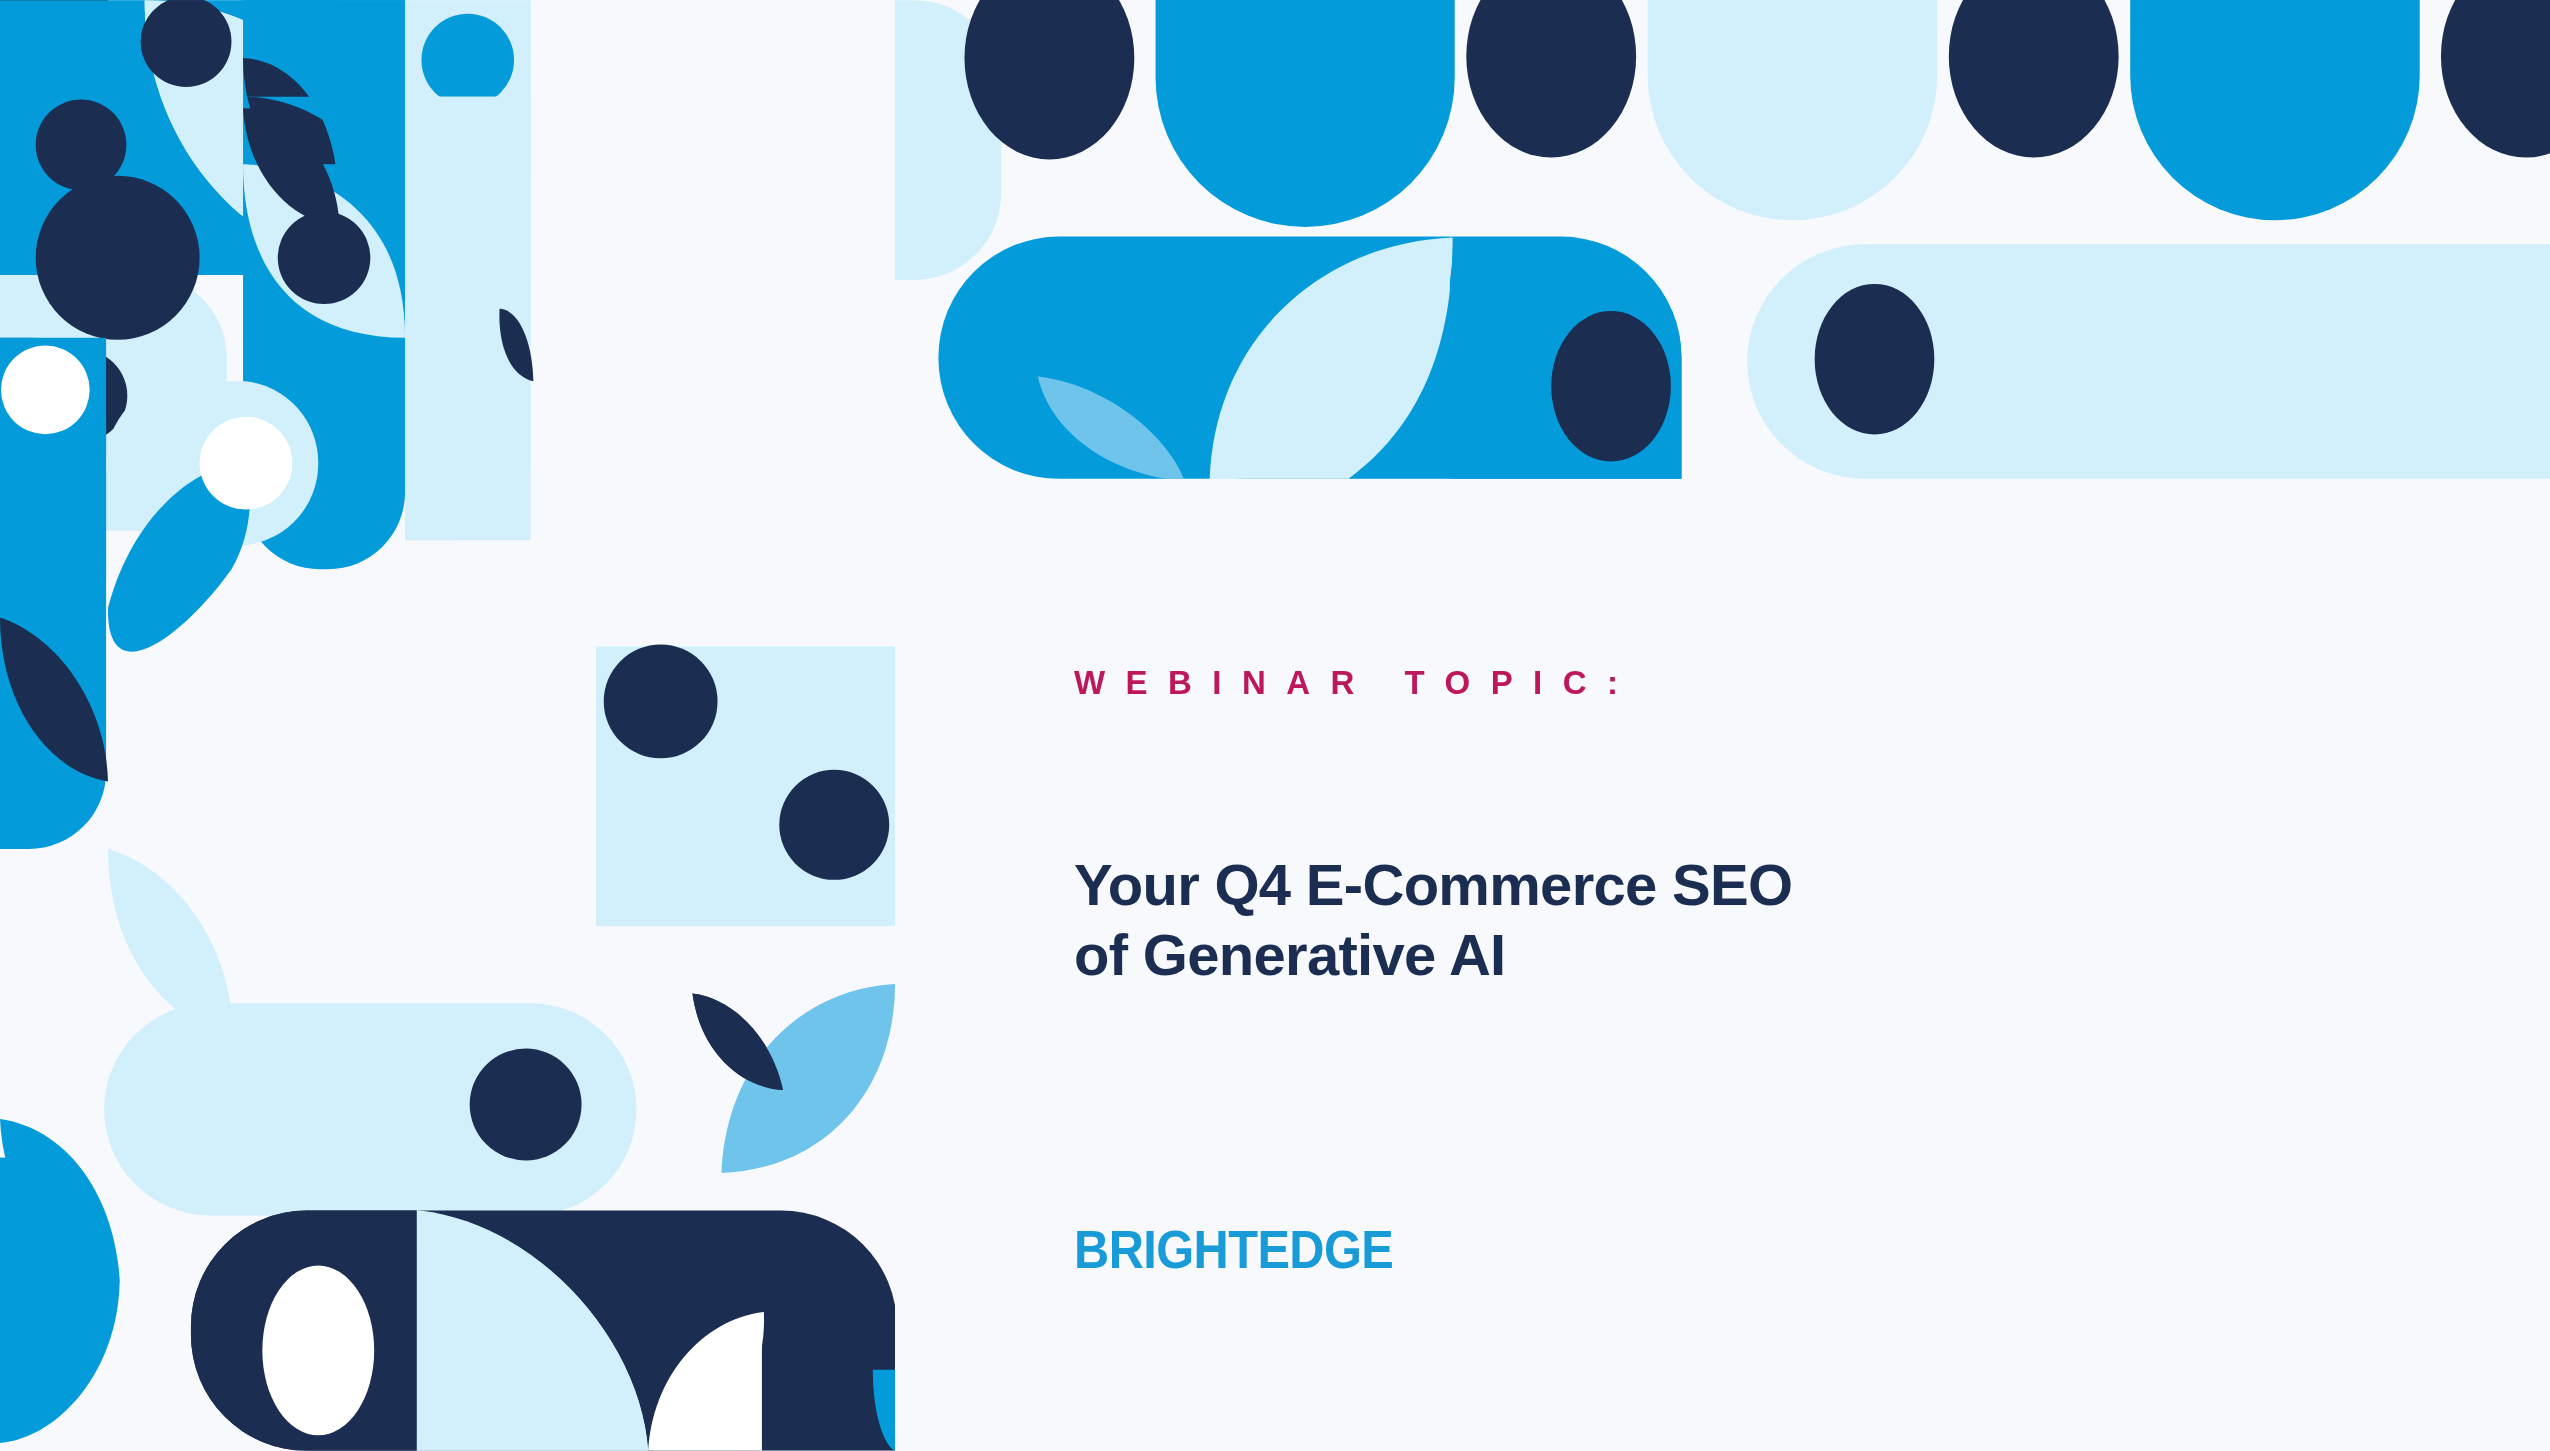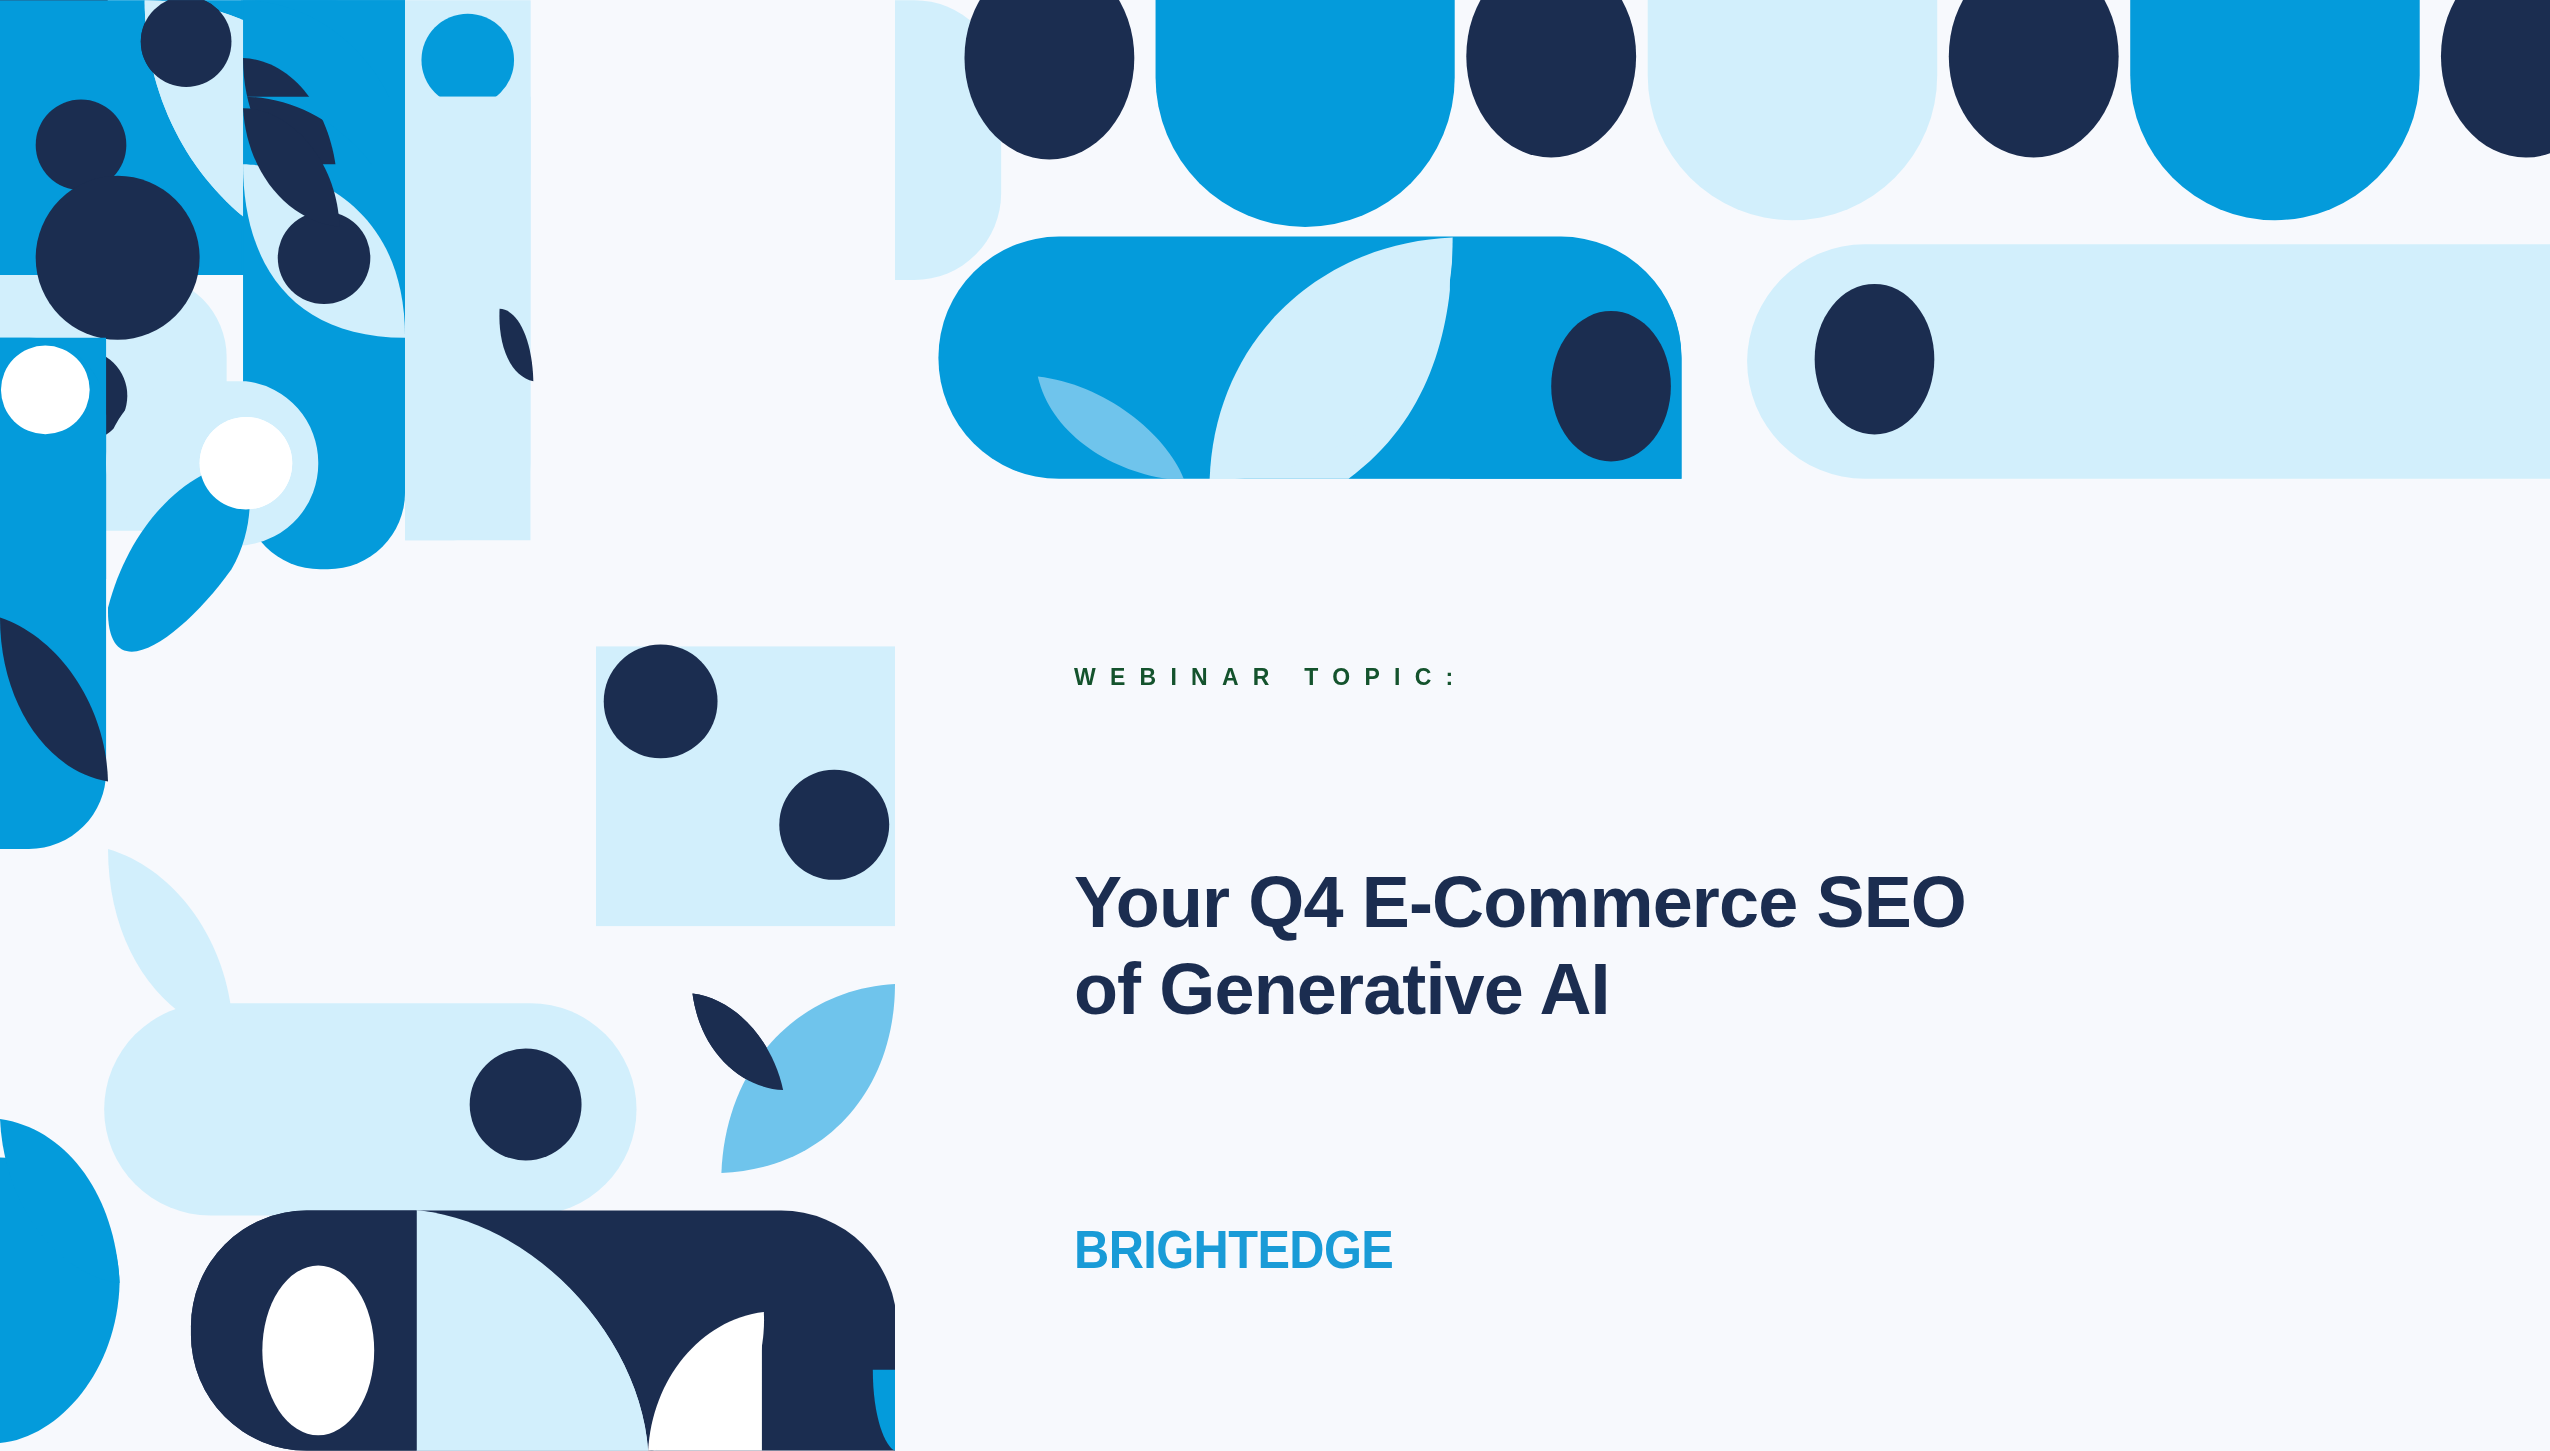--- a/index.html
+++ b/index.html
@@ -36,33 +36,33 @@
     position: absolute;
     left: 1074px;
     top: 0;
     width: 1370px;
     height: 1451px;
   }
   #eyebrow {
     position: absolute;
     top: 666px;
     left: 0;
-    font-size: 23px;
+    font-size: 33px;
     font-weight: 700;
     letter-spacing: 0.62em;
-    color: #14532d;
+    color: #be185d;
     line-height: 1;
     white-space: nowrap;
   }
   #headline {
     position: absolute;
     top: 811px;
     left: 0;
     width: 1283px;
-    font-size: 72px;
+    font-size: 58px;
     font-weight: 700;
     line-height: 1.21;
     color: #1B2D50;
     letter-spacing: -0.012em;
   }
   #headline .hl-line { display: block; }
   #logo {
     position: absolute;
     top: 1223px;
     left: 0;

